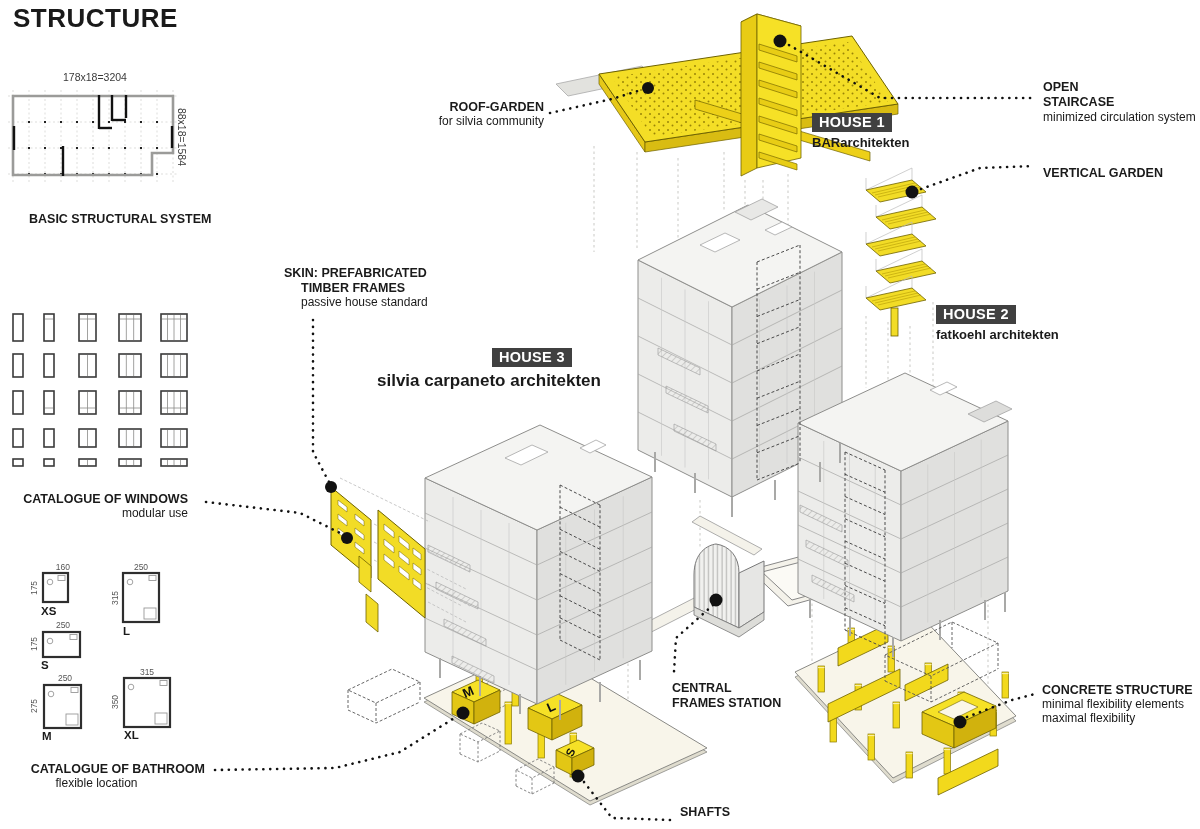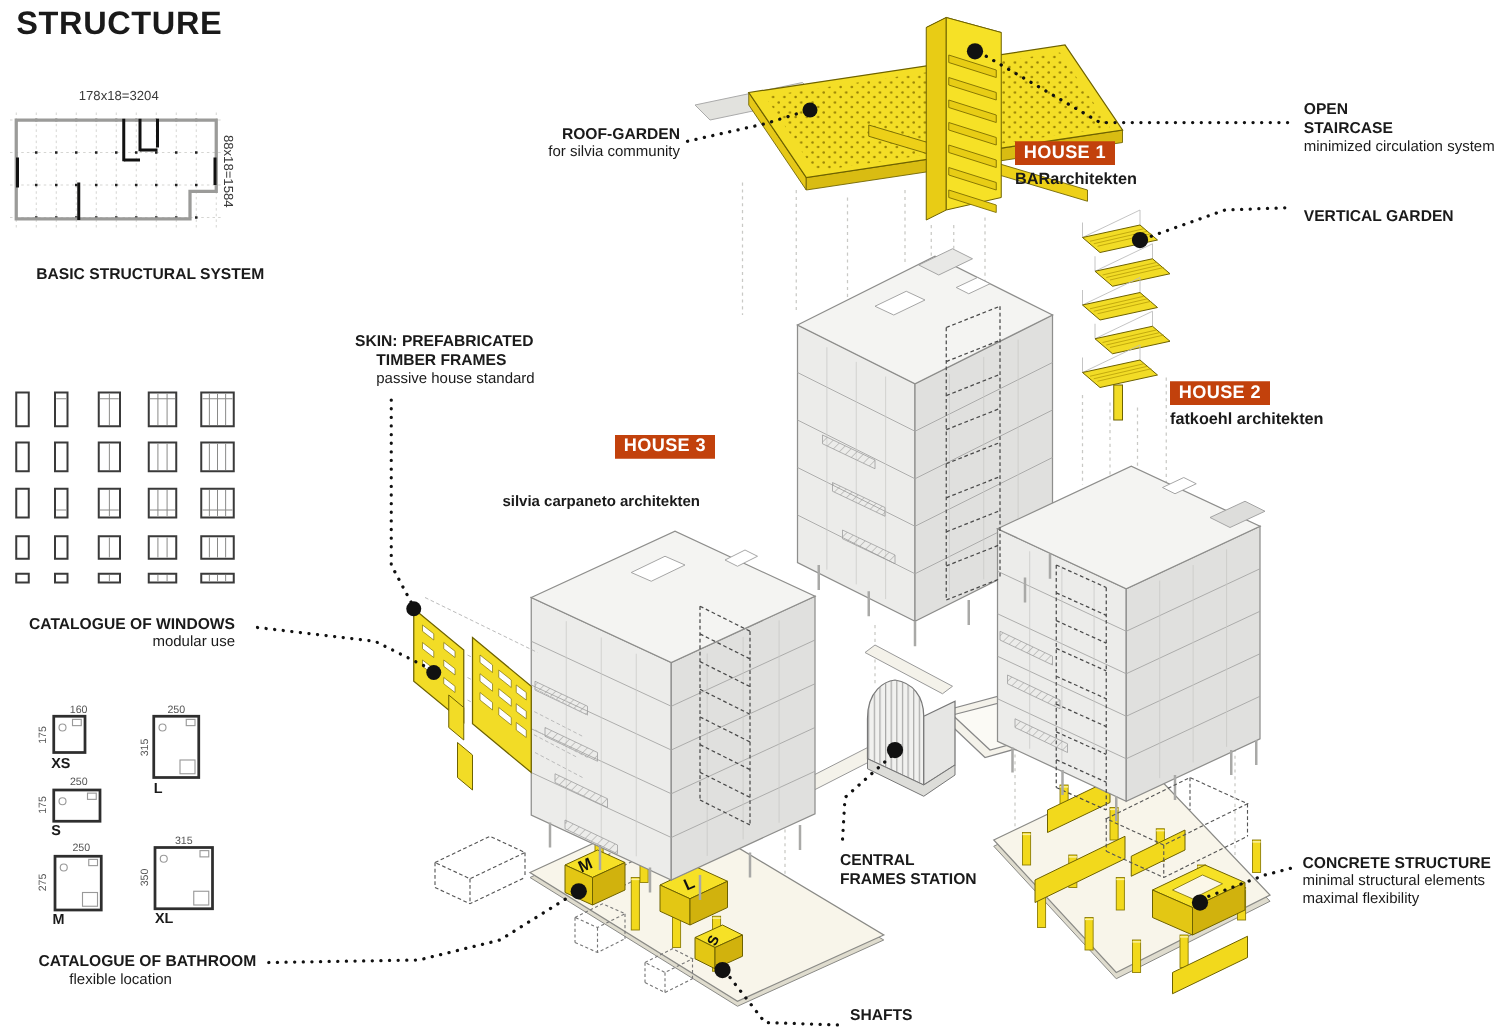--- a/index.html
+++ b/index.html
@@ -2,21 +2,21 @@
 <html><head>
 <meta charset="utf-8">
 <style>
   html,body{margin:0;padding:0;background:#fff;}
   .stage{position:relative;width:1200px;height:829px;background:#fff;overflow:hidden;
          font-family:"Liberation Sans",sans-serif;color:#1a1a1a;}
   .abs{position:absolute;white-space:nowrap;line-height:1.15;}
   .b{font-weight:bold;font-size:12.5px;}
   .r{font-size:12px;}
   .right{text-align:right;}
-  .badge{position:absolute;background:#c2410c;color:#fff;font-weight:bold;font-size:14.5px;
+  .badge{position:absolute;background:#404040;color:#fff;font-weight:bold;font-size:14.5px;
          padding:1px 7px 2px 7px;letter-spacing:.3px;}
   .title{font-size:26px;font-weight:800;letter-spacing:.5px;}
   .dim{font-size:10.5px;color:#3a3a3a;}
   .tiny{font-size:8.5px;color:#555;}
   .vrot{transform:translate(-50%,-50%) rotate(-90deg);}
   .vrot2{transform:translate(-50%,-50%) rotate(90deg);}
   .szlab{font-size:11.5px;font-weight:bold;}
   svg{position:absolute;left:0;top:0;}
 </style>
 </head>
@@ -612,27 +612,27 @@
 <div class="abs b" style="left:1043px;top:80px;">OPEN</div>
 <div class="abs b" style="left:1043px;top:95px;">STAIRCASE</div>
 <div class="abs r" style="left:1043px;top:111px;">minimized circulation system</div>
 
 <div class="abs b" style="left:1043px;top:166px;">VERTICAL GARDEN</div>
 
 <div class="badge" style="left:936px;top:305px;">HOUSE 2</div>
 <div class="abs b" style="left:936px;top:328px;font-size:13px;">fatkoehl architekten</div>
 
 <div class="badge" style="left:492px;top:348px;">HOUSE 3</div>
-<div class="abs b right" style="left:377px;top:371px;width:183px;font-size:12px;margin-top:24px;">silvia carpaneto architekten</div>
+<div class="abs b right" style="left:377px;top:371px;width:183px;font-size:17px;">silvia carpaneto architekten</div>
 
 <div class="abs b" style="left:672px;top:681px;">CENTRAL</div>
 <div class="abs b" style="left:672px;top:696px;">FRAMES STATION</div>
 
 <div class="abs b" style="left:1042px;top:683px;">CONCRETE STRUCTURE</div>
-<div class="abs r" style="left:1042px;top:698px;">minimal structural elements</div>
+<div class="abs r" style="left:1042px;top:698px;">minimal flexibility elements</div>
 <div class="abs r" style="left:1042px;top:712px;">maximal flexibility</div>
 
 <div class="abs b" style="left:680px;top:805px;">SHAFTS</div>
 
 <div class="abs b right" style="left:5px;top:762px;width:200px;">CATALOGUE OF BATHROOM</div>
 <div class="abs r right" style="left:5px;top:777px;width:183px;text-align:center;">flexible location</div>
 
 <div class="abs tiny" style="left:40px;top:563px;width:30px;text-align:right;">160</div>
 <div class="abs tiny vrot" style="left:35px;top:588px;">175</div>
 <div class="abs szlab" style="left:41px;top:605px;">XS</div>

